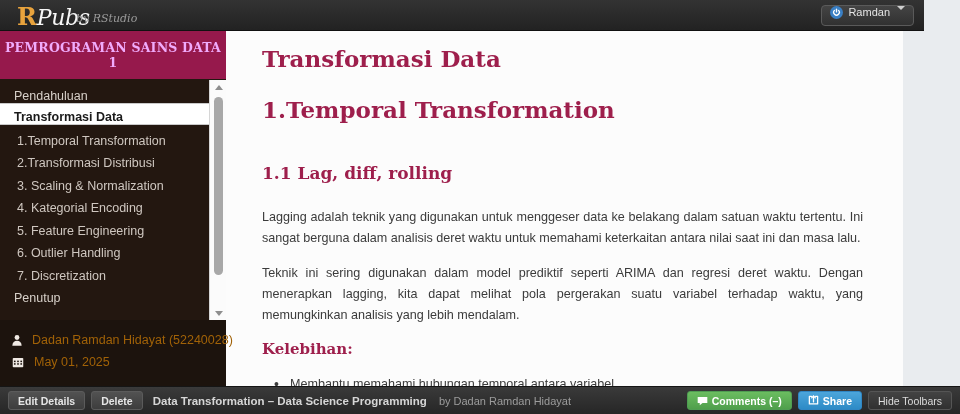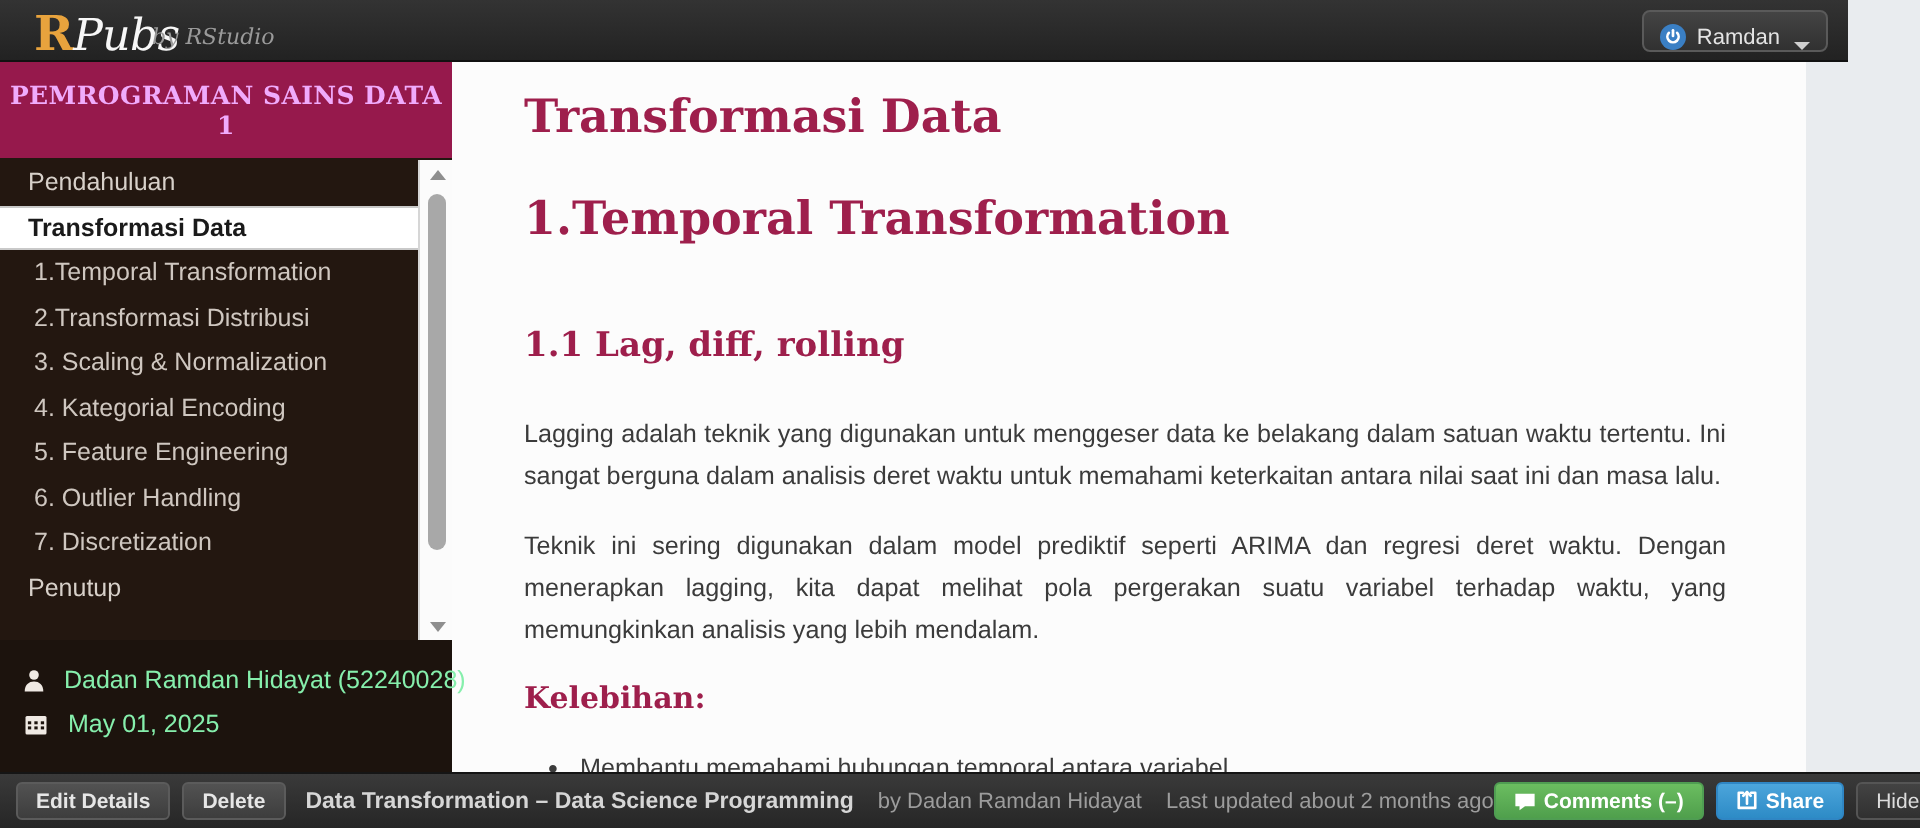--- a/index.html
+++ b/index.html
@@ -38,21 +38,21 @@
   .brand-by {
     position: absolute; left: 76px; top: 12px;
     font-family: "DejaVu Serif", "Liberation Serif", serif;
     font-size: 11px; color: #9a9a9a;
     font-style: italic;
     white-space: nowrap;
   }
   .user-btn {
     position: absolute; right: 10px; top: 5px;
     height: 21px;
-    display: flex; align-items: flex-end; gap: 5px;
+    display: flex; align-items: flex-start; gap: 5px;
     padding: 0 8px;
     background: #3a3a3a;
     background-image: linear-gradient(#444, #313131);
     border: 1px solid #5a5a5a;
     border-radius: 4px;
     color: #e4e4e4; font-size: 11px;
     white-space: nowrap;
     cursor: pointer;
   }
   .user-avatar {
@@ -90,21 +90,21 @@
     text-align: center;
   }
   .toc {
     position: relative;
     height: 240px;
     overflow: hidden;
     background: #231710;
   }
   .toc-item {
     height: 22.5px;
-    display: flex; align-items: center;
+    display: flex; align-items: flex-end;
     color: #cfc7c0;
     font-size: 12.5px;
     padding-left: 15px;
     white-space: nowrap;
     cursor: pointer;
   }
   .toc-item.lvl0 { padding-left: 14px; color: #d7d0c9; }
   .toc-item.lvl1 { padding-left: 17px; }
   .toc-item.active {
     background: #ffffff;
@@ -148,21 +148,21 @@
     border-radius: 5px;
     cursor: pointer;
   }
 
   
   .sidebar-foot {
     position: absolute; left: 0; bottom: 0;
     width: 226px; height: 66px;
     background: #1c130d;
     padding: 9px 0 0 11px;
-    color: #86efac;
+    color: #a16207;
   }
   .foot-row {
     display: flex; align-items: center; gap: 9px;
     height: 22px;
     font-size: 12.5px;
     white-space: nowrap;
   }
   .foot-icon {
     width: 14px; height: 14px;
     display: inline-flex; align-items: center; justify-content: center;
@@ -409,21 +409,20 @@
           <li>Berguna dalam pemodelan prediktif berbasis deret waktu.</li>
         </ul>
     </div>
   </div>
 
   <div class="toolbar">
     <button class="tb-btn">Edit Details</button>
     <button class="tb-btn">Delete</button>
     <span class="tb-title">Data Transformation – Data Science Programming</span>
     <span class="tb-meta">by Dadan Ramdan Hidayat</span>
-    <span class="tb-meta">Last updated about 2 months ago</span>
     <span class="tb-spacer"></span>
 
     <button class="tb-btn green">
       <span class="tb-icon">
         <svg width="11" height="10" viewBox="0 0 16 14" fill="#ffffff">
           <path d="M1 1 h14 v9 h-7 l-4 3 v-3 h-3 z"></path>
         </svg>
       </span>
       <span>Comments (–)</span>
     </button>

